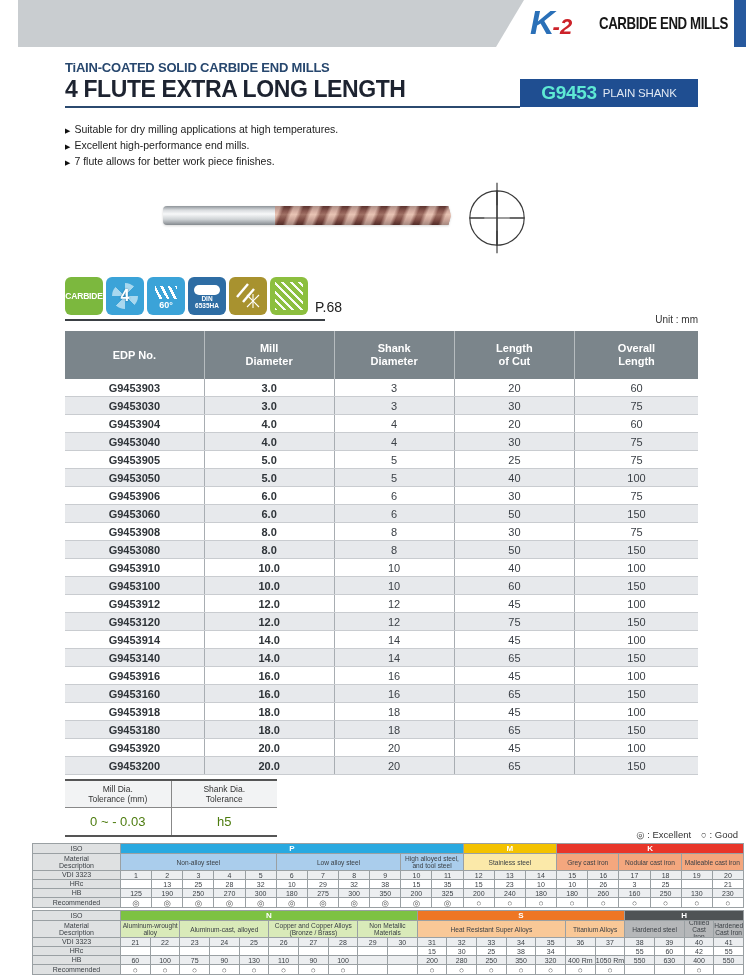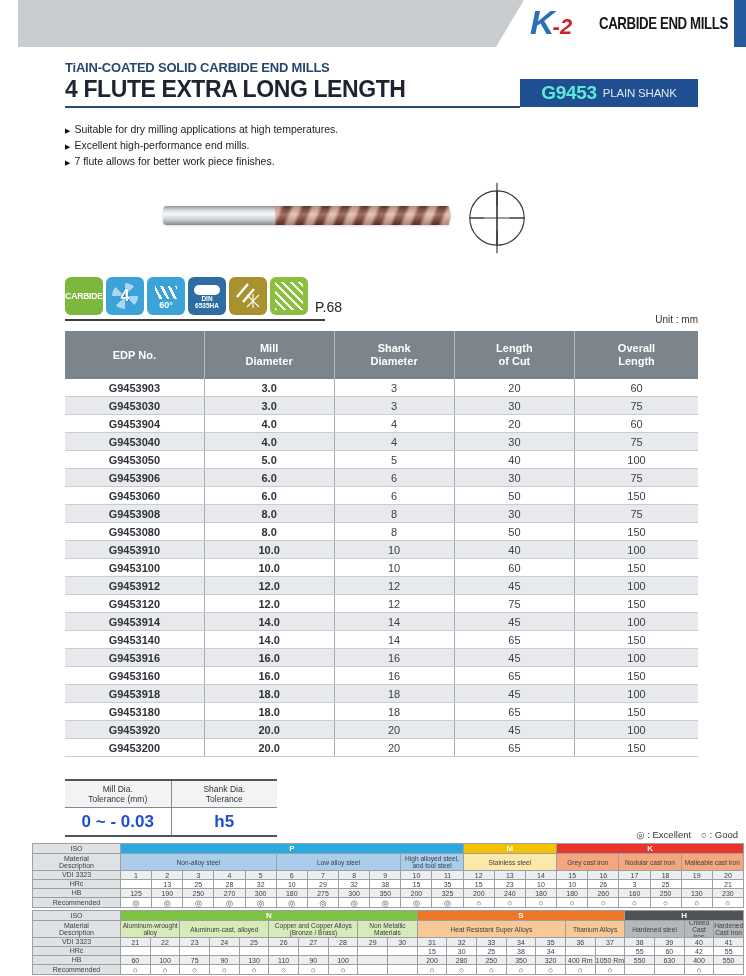--- a/index.html
+++ b/index.html
@@ -79,21 +79,21 @@
   .spec td:last-child{border-right:none;}
   .spec tr:nth-child(even) td{background:#e7e9ec;}
   .spec td:first-child,.spec td:nth-child(2){font-weight:bold;color:#2e3338;}
 
   
   .tol{position:absolute;left:65px;top:779px;width:212px;border-collapse:collapse;table-layout:fixed;
        border-top:2px solid #555;border-bottom:2px solid #555;}
   .tol th{background:#f2f3f4;font-size:8.5px;font-weight:normal;color:#333;height:24px;
           white-space:pre-line;line-height:10px;border-right:1px solid #888;border-bottom:1px solid #888;}
   .tol th:last-child,.tol td:last-child{border-right:none;text-align:center;}
-  .tol td{height:25px;font-size:17px;font-weight:700;color:#1d4ed8;text-align:center;border-right:1px solid #888;}
+  .tol td{height:25px;font-size:13px;font-weight:400;color:#4d7c0f;text-align:center;border-right:1px solid #888;}
 
   
   .legend{position:absolute;right:8px;top:829px;font-size:9.5px;color:#333;display:flex;gap:10px;}
 
   
   .matwrap{position:absolute;left:32px;top:843px;width:712px;}
   .mtable{border-left:1px solid #9aa0a3;border-top:1px solid #9aa0a3;margin-bottom:2px;}
   .mrow{display:grid;grid-template-columns:88px repeat(var(--n),1fr);}
   .mcell,.mlabel{border-right:1px solid #9aa0a3;border-bottom:1px solid #9aa0a3;
         display:flex;align-items:center;justify-content:center;text-align:center;
@@ -242,20 +242,27 @@
           <td>4.0</td>
           <td>4</td>
           <td>20</td>
           <td>60</td>
         </tr>
         <tr>
           <td>G9453040</td>
           <td>4.0</td>
           <td>4</td>
           <td>30</td>
+          <td>75</td>
+        </tr>
+        <tr>
+          <td>G9453905</td>
+          <td>5.0</td>
+          <td>5</td>
+          <td>25</td>
           <td>75</td>
         </tr>
         <tr>
           <td>G9453050</td>
           <td>5.0</td>
           <td>5</td>
           <td>40</td>
           <td>100</td>
         </tr>
         <tr>

